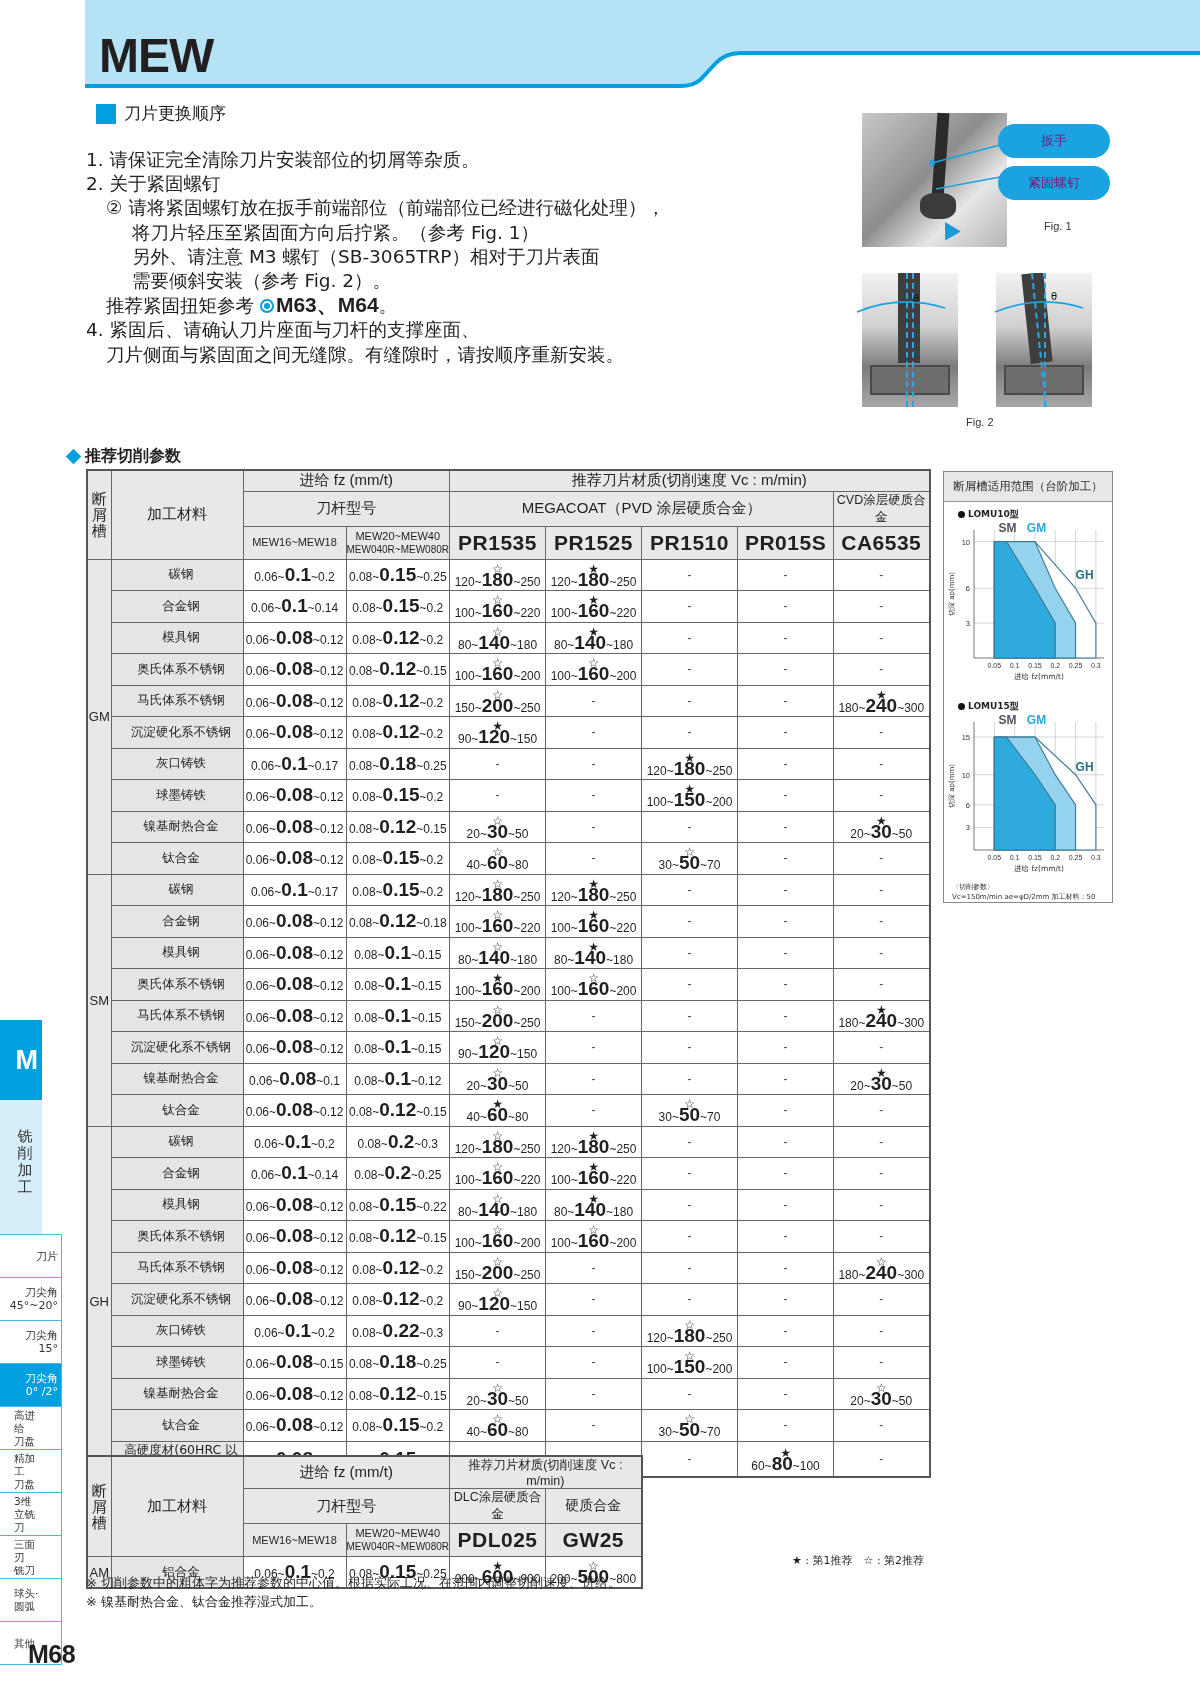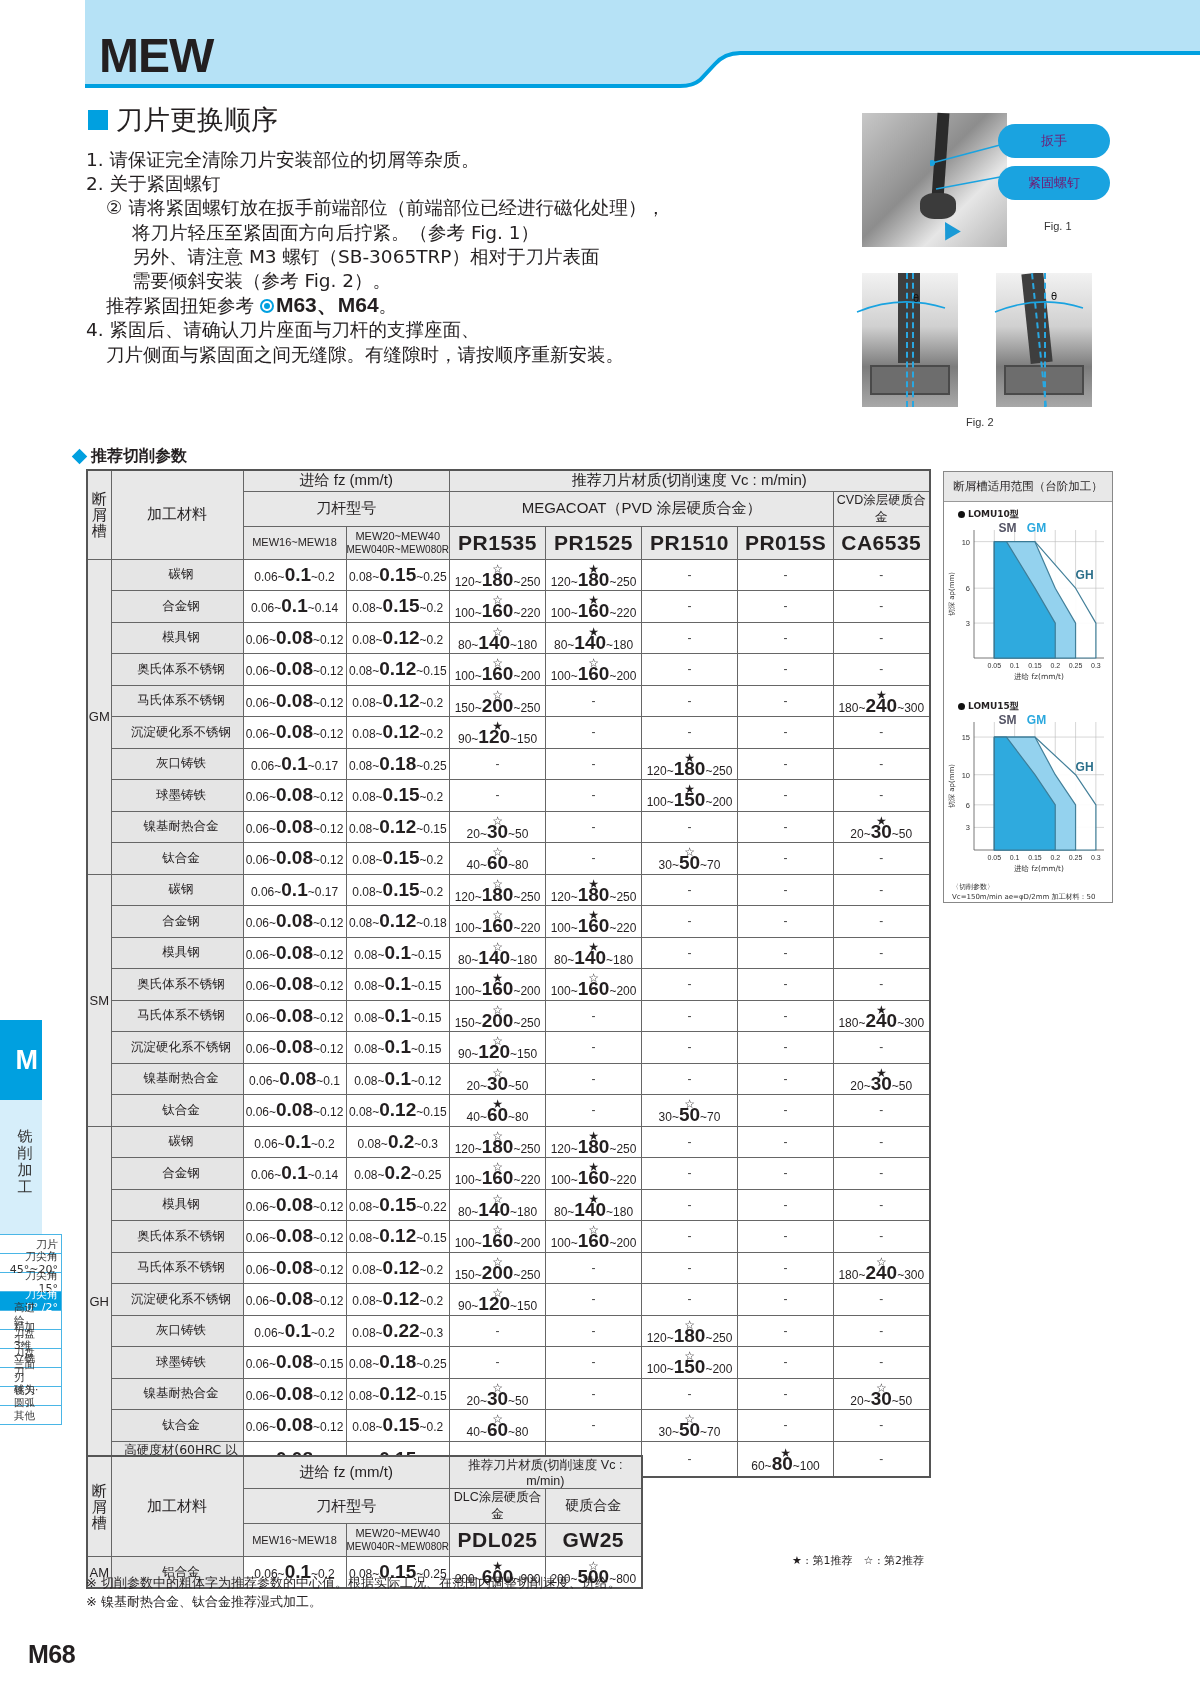--- a/index.html
+++ b/index.html
@@ -1,42 +1,42 @@
 <!DOCTYPE html>
 <html><head>
 <meta charset="utf-8">
 <style>
   * { box-sizing: border-box; margin: 0; padding: 0; }
   body { width: 1200px; height: 1697px; background: #fff; font-family: "DejaVu Sans", "Liberation Sans", sans-serif; color: #231f20; position: relative; overflow: hidden; }
   .header { position: absolute; left: 85px; top: 0; width: 1115px; height: 90px; }
   .header svg { position: absolute; left: 0; top: 0; }
   .header .title { position: absolute; left: 14px; top: 28px; font-family: "Liberation Sans", sans-serif; font-weight: bold; font-size: 48px; color: #231f20; letter-spacing: -1px; }
 
-  .sec-title { position: absolute; left: 88px; top: 102px; font-size: 27px; display: flex; align-items: center; gap: 8px; }
+  .sec-title { position: absolute; left: 96px; top: 102px; font-size: 17px; display: flex; align-items: center; gap: 8px; }
   .sec-title .sq { width: 20px; height: 20px; background: #00a0e0; display: inline-block; }
 
   .steps { position: absolute; left: 86px; top: 148px; font-size: 18.5px; line-height: 24.2px; }
   .steps .indent1 { padding-left: 20px; }
   .steps .indent2 { padding-left: 46px; }
   .steps .bold { font-weight: bold; font-family: "Liberation Sans", sans-serif; font-size: 21px; }
   .ref-icon { display: inline-block; width: 14px; height: 14px; border-radius: 50%; border: 2px solid #00a0e0; position: relative; vertical-align: -1px; margin-right: 2px; }
   .ref-icon::after { content: ""; position: absolute; left: 2px; top: 2px; width: 6px; height: 6px; background: #00a0e0; border-radius: 50%; }
 
   .fig1 { position: absolute; left: 862px; top: 113px; width: 145px; height: 134px; background: linear-gradient(135deg,#c8c8c8,#8d8d8d 45%,#e6e6e6 70%,#b5b5b5); }
   .fig1 .wrench { position: absolute; left: 72px; top: 0; width: 12px; height: 100px; background: #2b2b2b; transform: rotate(4deg); }
   .fig1 .screw { position: absolute; left: 58px; top: 80px; width: 36px; height: 26px; background: #3b3b3b; border-radius: 40%; }
   .fig1 .arrow { position: absolute; left: 78px; top: 108px; width: 0; height: 0; border-left: 9px solid transparent; border-right: 9px solid transparent; border-bottom: 16px solid #1a9ad6; transform: rotate(-30deg); }
   .bubble { position: absolute; background: #1aa3e0; color: #701a75; font-size: 13px; border-radius: 20px; display: flex; align-items: center; justify-content: center; }
   .fig-label { position: absolute; font-size: 11px; color: #333; font-family: "Liberation Sans", sans-serif; }
   .fig2 { position: absolute; top: 273px; width: 96px; height: 134px; background: linear-gradient(180deg,#f2f2f2 0%,#d0d0d0 40%,#7c7c7c 70%,#a8a8a8 100%); overflow: hidden; }
   .fig2 .shaft { position: absolute; top: 0; width: 22px; height: 90px; background: #3e3e3e; }
   .fig2 .insert { position: absolute; left: 8px; top: 92px; width: 80px; height: 30px; background: #6d6d6d; border: 2px solid #4a4a4a; }
   .fig2 .dash { position: absolute; top: 0; width: 0; height: 134px; border-left: 2px dashed #2aa7e0; }
 
-  .sub-title { position: absolute; left: 74px; top: 446px; font-size: 16px; font-weight: bold; display: flex; align-items: center; gap: 6px; }
+  .sub-title { position: absolute; left: 68px; top: 446px; font-size: 16px; font-weight: bold; display: flex; align-items: center; gap: 6px; }
   .diamond { width: 11px; height: 11px; background: #00a0e0; transform: rotate(45deg); display: inline-block; }
 
   table.cut { position: absolute; left: 86px; top: 469px; border-collapse: collapse; border: 2px solid #555; font-family: "Liberation Sans", sans-serif; }
   table.cut td, table.cut th { border: 1px solid #666; text-align: center; vertical-align: middle; font-weight: normal; padding: 0; }
   table.cut th { background: #e8e8e8; font-size: 15px; }
   .hdr-sm { font-size: 11px !important; line-height: 13px; }
   .grade { font-size: 21px !important; font-weight: bold !important; letter-spacing: 0.5px; }
   td.grp { background: #e8e8e8; font-size: 13px; width: 22px; }
   td.mat { background: #e5e5e5; text-align: left; padding-left: 8px !important; font-size: 12.5px; font-family: "DejaVu Sans", sans-serif; }
   td.feed { font-size: 12px; white-space: nowrap; }
@@ -58,21 +58,21 @@
   .chart-box .cb-title { height: 30px; background: #e8e8e8; border-bottom: 1px solid #999; font-size: 11.5px; display: flex; align-items: center; justify-content: center; }
   .chart-box .sub { position: absolute; font-size: 9px; font-weight: bold; display: flex; align-items: center; gap: 3px; }
   .chart-box .dot { width: 7px; height: 7px; border-radius: 50%; background: #111; display: inline-block; }
   .chart-box svg { position: absolute; }
   .chart-box .foot { position: absolute; left: 8px; top: 410px; font-size: 7px; line-height: 10px; color: #333; }
 
   .side-tab { position: absolute; left: 0; top: 1020px; width: 42px; height: 80px; background: #00a0e0; color: #fff; font-weight: bold; font-size: 27px; font-family: "Liberation Sans", sans-serif; display: flex; align-items: center; justify-content: flex-end; padding-right: 4px; }
   .side-light { position: absolute; left: 0; top: 1100px; width: 42px; height: 135px; background: #d6eefa; }
   .side-vert { position: absolute; left: 16px; top: 1128px; font-size: 15px; line-height: 17px; width: 18px; text-align: center; color: #333; }
   .side-nav { position: absolute; left: 0; top: 1235px; width: 62px; }
-  .side-nav .nav { border: 1px solid #4ab6e6; border-left: none; margin-top: -1px; font-size: 10.5px; line-height: 13px; color: #333; padding: 2px 20px 2px 14px; height: 20px; display: flex; flex-direction: column; justify-content: center; background: #fff; }
+  .side-nav .nav { border: 1px solid #4ab6e6; border-left: none; margin-top: -1px; font-size: 10.5px; line-height: 13px; color: #333; padding: 2px 20px 2px 14px; height: 44px; display: flex; flex-direction: column; justify-content: center; background: #fff; }
   .side-nav .nav.right { align-items: flex-end; text-align: right; padding-right: 3px; font-size: 11px; }
   .side-nav .nav.active { background: #00a0e0; color: #fff; }
   .page-num { position: absolute; left: 28px; top: 1640px; font-family: "Liberation Sans", sans-serif; font-weight: bold; font-size: 25px; letter-spacing: -0.5px; }
 </style>
 </head>
 <body>
 
 <div class="header">
   <svg width="1115" height="90">
     <path d="M0,0 H1115 V55 H655 Q640,55 630,66 L615,82 Q608,88 595,88 H0 Z" fill="#b6e2f6"></path>

